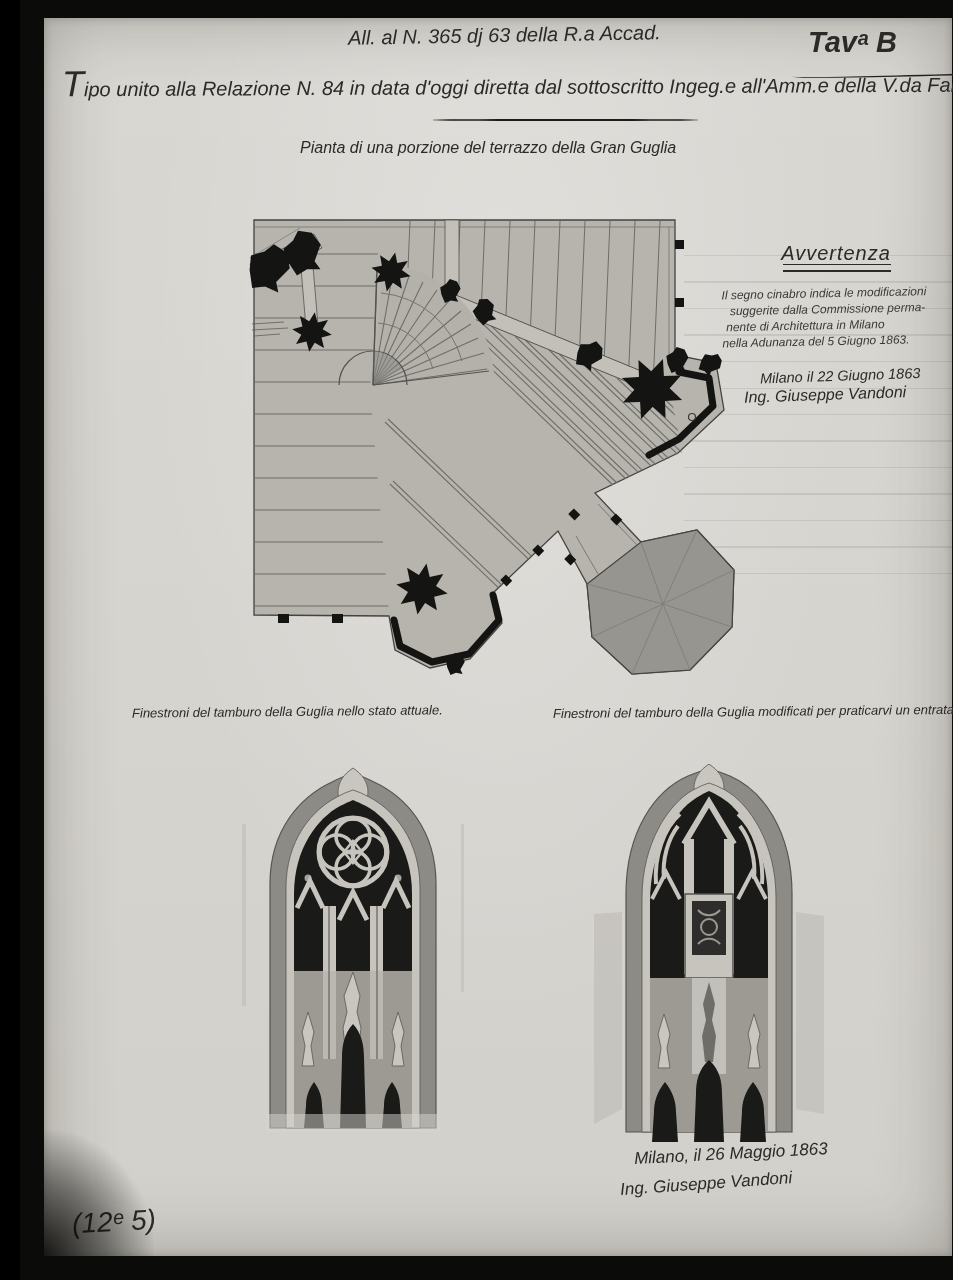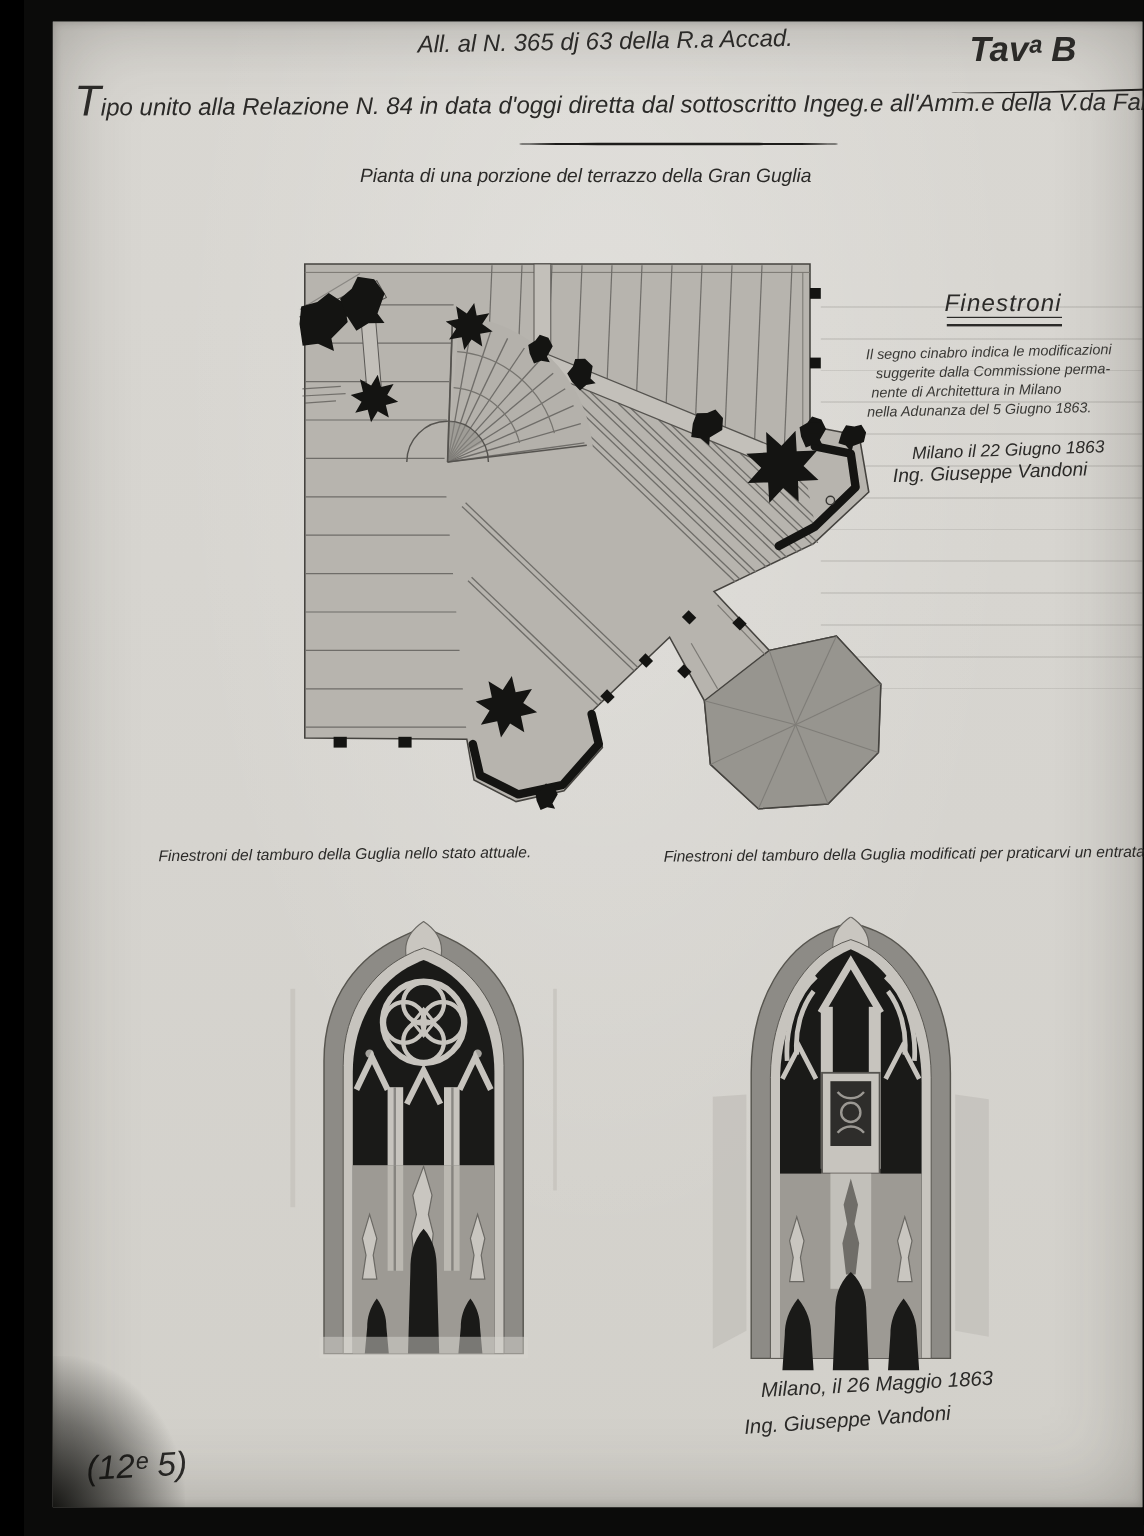--- a/index.html
+++ b/index.html
@@ -201,21 +201,21 @@
       <g transform="translate(330,345) rotate(45)">
           <rect x="-4" y="-1" width="9" height="8"></rect>
         </g>
       <rect x="36" y="402" width="11" height="9"></rect>
         <rect x="90" y="402" width="11" height="9"></rect>
     </g>
   </svg>
 
   <div class="abs" style="left:692px;top:242px;width:248px;text-align:left;">
     <div style="text-align:center;">
-      <span class="hw" id="notice-heading" style="font-size:20px;">Finestroni</span>
+      <span class="hw" id="notice-heading" style="font-size:20px;">Avvertenza</span>
     </div>
     <div style="margin-top:20px;padding-left:10px;transform:rotate(-1.2deg);">
       <div class="hw faded" style="font-size:12px;line-height:16px;">Il segno cinabro indica le modificazioni</div>
       <div class="hw faded" style="font-size:12px;line-height:16px;padding-left:8px;">suggerite dalla Commissione perma-</div>
       <div class="hw faded" style="font-size:12px;line-height:16px;padding-left:4px;">nente di Architettura in Milano</div>
       <div class="hw faded" style="font-size:12px;line-height:16px;">nella Adunanza del 5 Giugno 1863.</div>
     </div>
     <div class="hw" style="margin-top:18px;margin-left:48px;font-size:14.5px;transform:rotate(-2deg);">Milano il 22 Giugno 1863</div>
     <div class="hw" style="margin-top:2px;margin-left:32px;font-size:16px;transform:rotate(-2deg);">Ing. Giuseppe Vandoni</div>
   </div>

